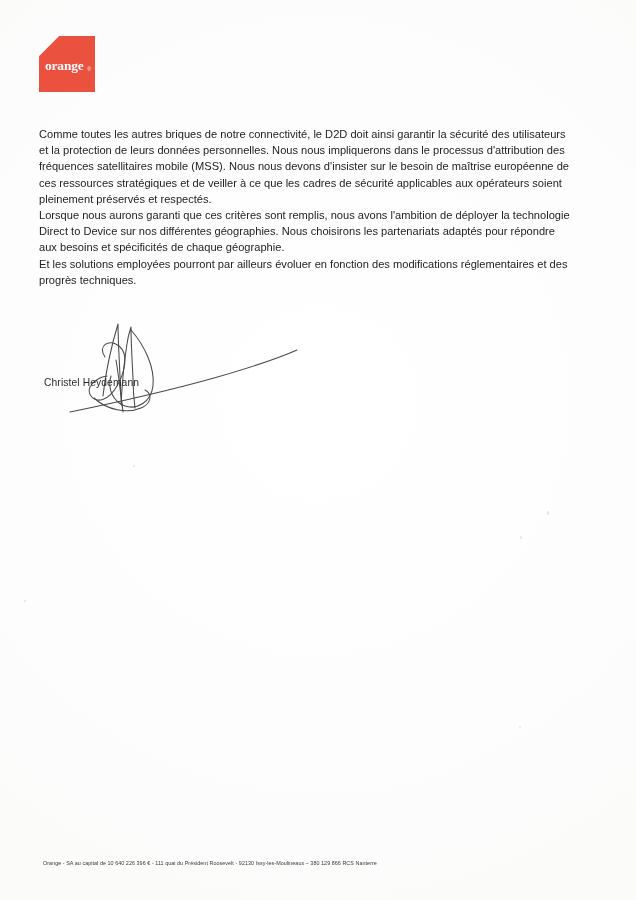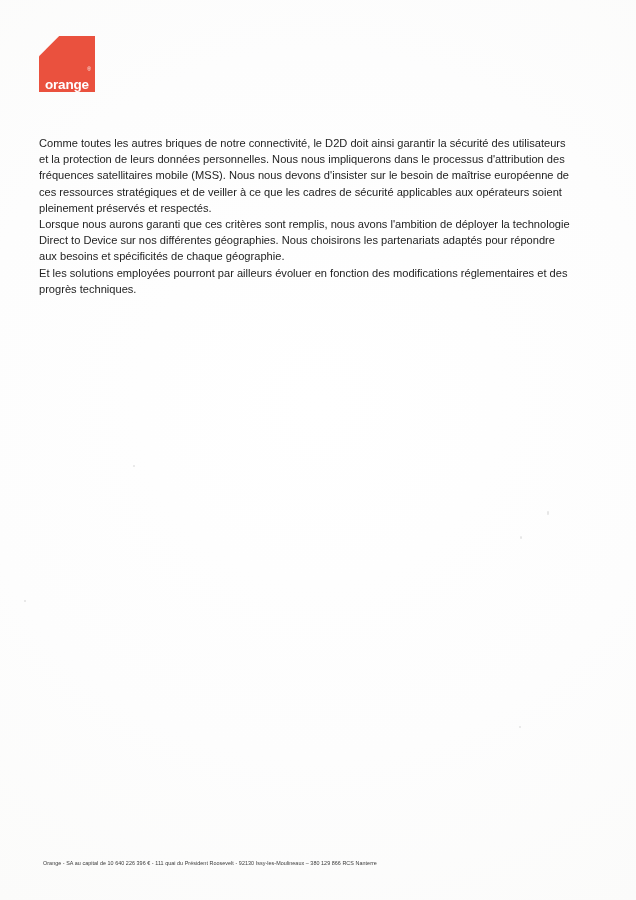--- a/index.html
+++ b/index.html
@@ -36,42 +36,42 @@
   .logo-shape {
     position: absolute;
     inset: 0;
     background: #e8442f;
     clip-path: polygon(36% 0%, 100% 0%, 100% 100%, 0% 100%, 0% 36%);
     opacity: 0.93;
   }
   .logo-wordmark {
     position: absolute;
     left: 6px;
-    bottom: 1px;
+    bottom: 20px;
     color: #ffffff;
-    font-family: Liberation Sans, sans-serif;
+    font-family: Liberation Serif, serif;
     font-weight: bold;
     font-size: 13.5px;
     letter-spacing: -0.2px;
     line-height: 1;
   }
   .logo-tm {
     position: absolute;
     right: 4px;
     bottom: 20px;
     color: #ffffff;
     font-size: 5px;
     line-height: 1;
   }
 
   
   .body-text {
     position: absolute;
     left: 39px;
-    top: 135px;
+    top: 126px;
     width: 536px;
     font-size: 11.1px;
     line-height: 16.2px;
     color: #232323;
     text-align: left;
   }
   .para {
     margin: 0;
   }
   .para + .para {
@@ -132,20 +132,41 @@
     <div class="logo-wordmark">orange</div>
     <div class="logo-tm">®</div>
   </div>
 
   <div class="body-text">
     <p class="para">Comme toutes les autres briques de notre connectivité, le D2D doit ainsi garantir la sécurité des utilisateurs et la protection de leurs données personnelles. Nous nous impliquerons dans le processus d'attribution des fréquences satellitaires mobile (MSS). Nous nous devons d'insister sur le besoin de maîtrise européenne de ces ressources stratégiques et de veiller à ce que les cadres de sécurité applicables aux opérateurs soient pleinement préservés et respectés.</p>
     <p class="para" style="white-space: pre-line;">Lorsque nous aurons garanti que ces critères sont remplis, nous avons l'ambition de déployer la technologie Direct to Device sur nos différentes géographies. Nous choisirons les partenariats adaptés pour répondre aux besoins et spécificités de chaque géographie.
 Et les solutions employées pourront par ailleurs évoluer en fonction des modifications réglementaires et des progrès techniques.</p>
   </div>
 
+  <div class="signature-block">
+    <svg class="signature-svg" viewBox="0 0 300 120">
+      <g fill="none" stroke="#4a4a4a" stroke-width="1.05" stroke-linecap="round" stroke-linejoin="round">
+
+        <path d="M31,112 C70,104 125,92 175,78 C210,68 240,58 258,50"></path>
+
+        <path d="M66,57 C58,46 70,38 80,46 C90,54 86,72 78,86 C70,100 58,104 52,96 C46,88 56,78 68,76"></path>
+
+        <path d="M64,96 C66,78 70,58 74,42 C76,34 78,28 79,24 C79,34 80,56 81,76 C81,88 82,98 83,106"></path>
+
+        <path d="M82,104 C83,86 85,62 88,44 C89,36 91,30 92,27 C92,38 93,60 94,78 C94,90 95,100 96,108"></path>
+
+        <path d="M92,30 C106,46 116,68 114,86 C112,102 98,110 86,106 C74,102 68,88 72,76"></path>
+
+        <path d="M55,98 C68,110 88,114 102,108 C112,104 114,94 106,90"></path>
+
+        <path d="M77,60 C80,78 82,96 84,112"></path>
+      </g>
+    </svg>
+    <div class="signer-name">Christel Heydemann</div>
+  </div>
 
   <div class="speckle" style="left:520px; top:536px; width:2px; height:3px;"></div>
   <div class="speckle" style="left:547px; top:511px; width:1.5px; height:4px;"></div>
   <div class="speckle" style="left:519px; top:726px; width:2px; height:2px;"></div>
   <div class="speckle" style="left:133px; top:465px; width:2px; height:2px;"></div>
   <div class="speckle" style="left:24px; top:600px; width:1.5px; height:1.5px;"></div>
 
   <div class="footer">Orange - SA au capital de 10 640 226 396 € - 111 quai du Président Roosevelt - 92130 Issy-les-Moulineaux – 380 129 866 RCS Nanterre</div>
 
 </div>

